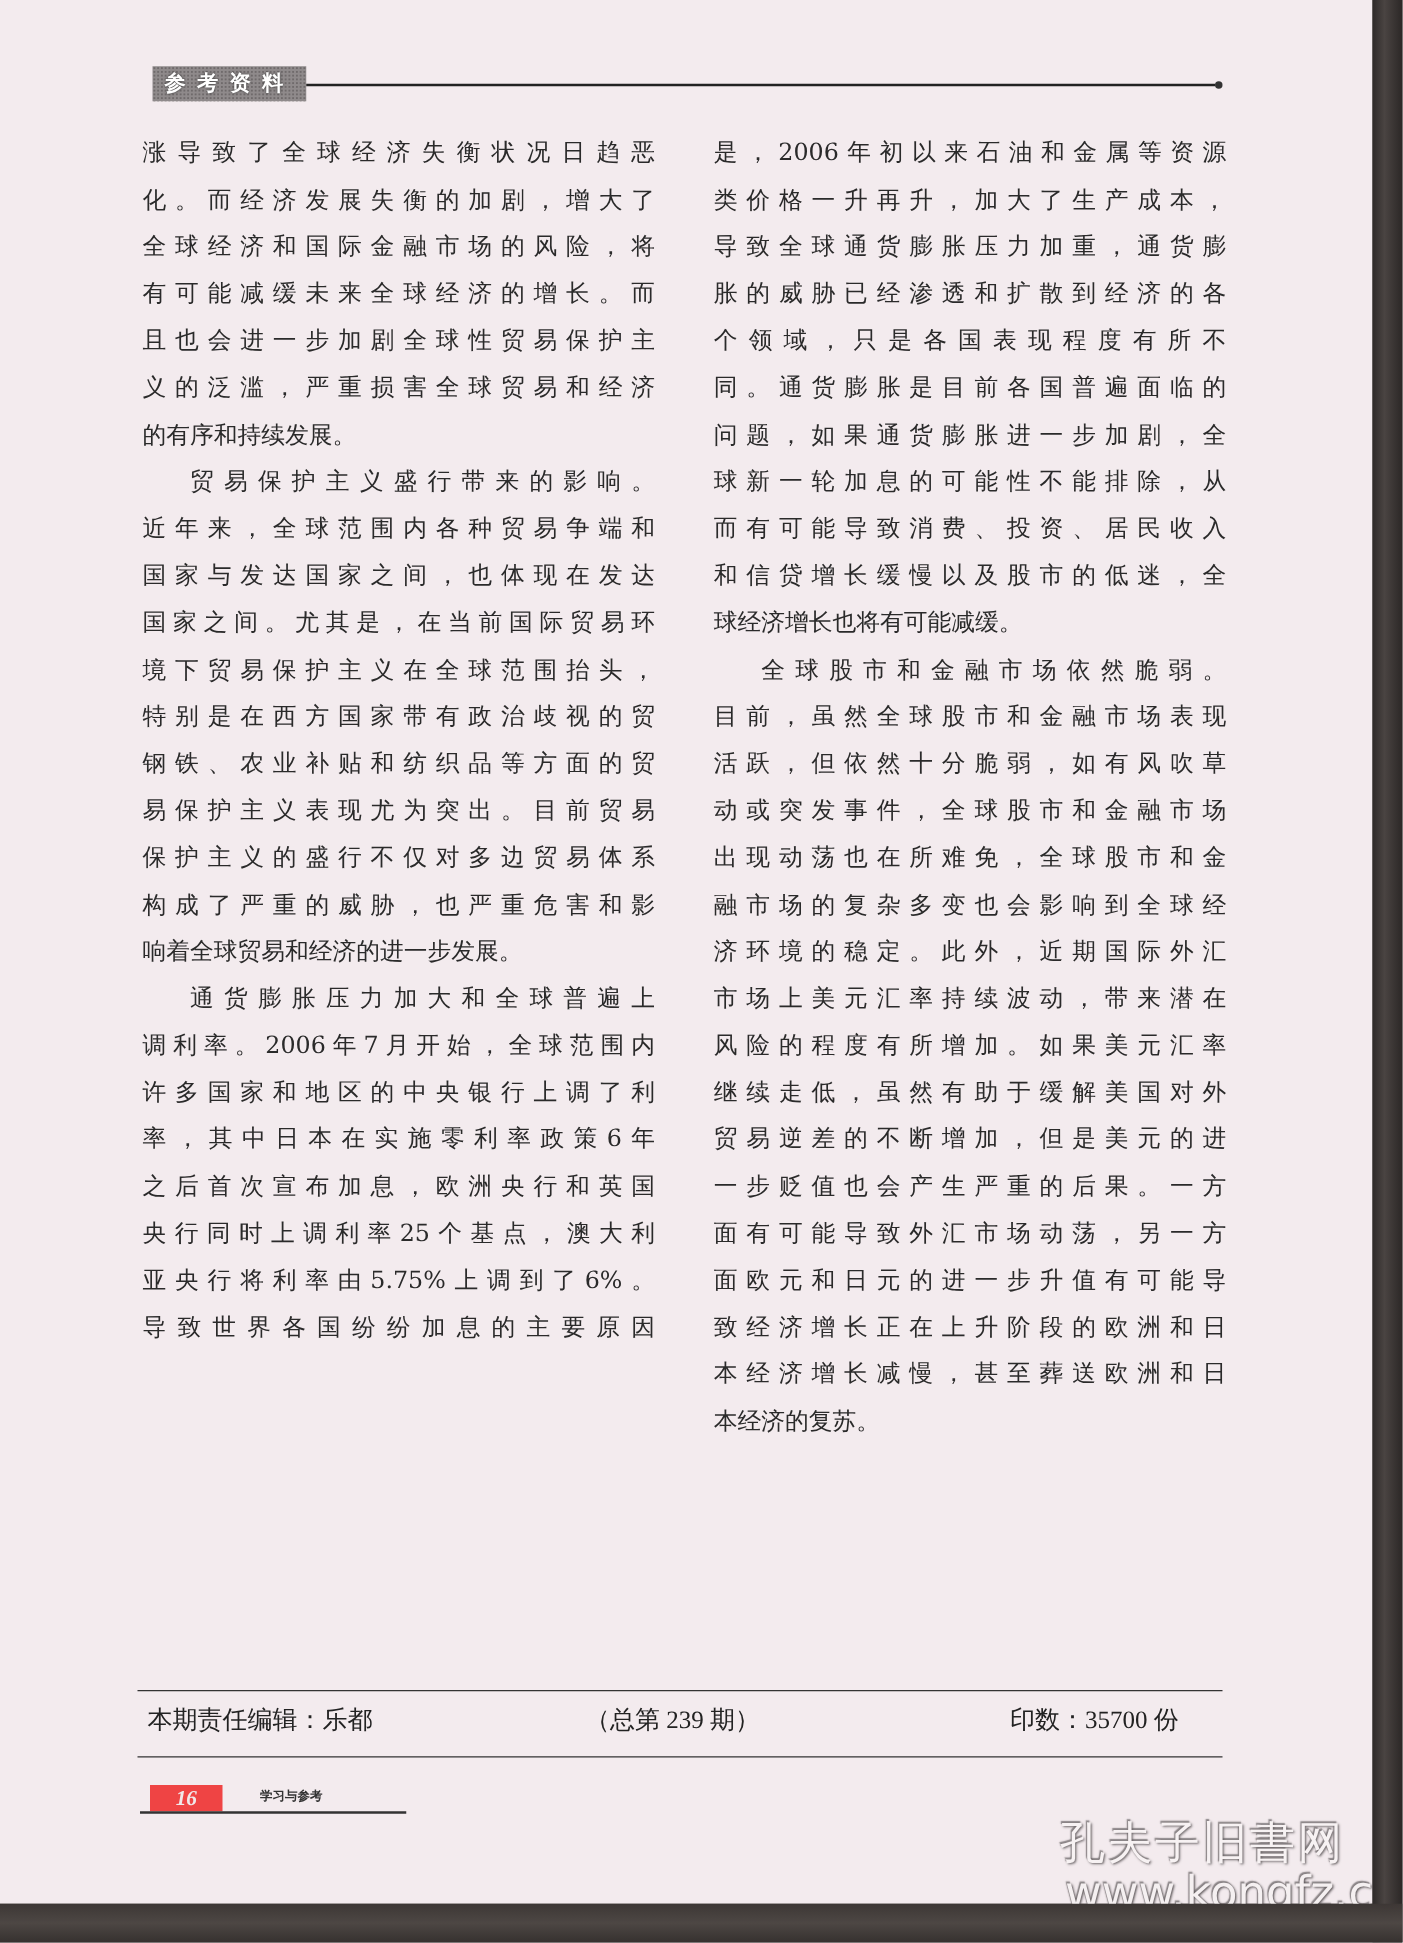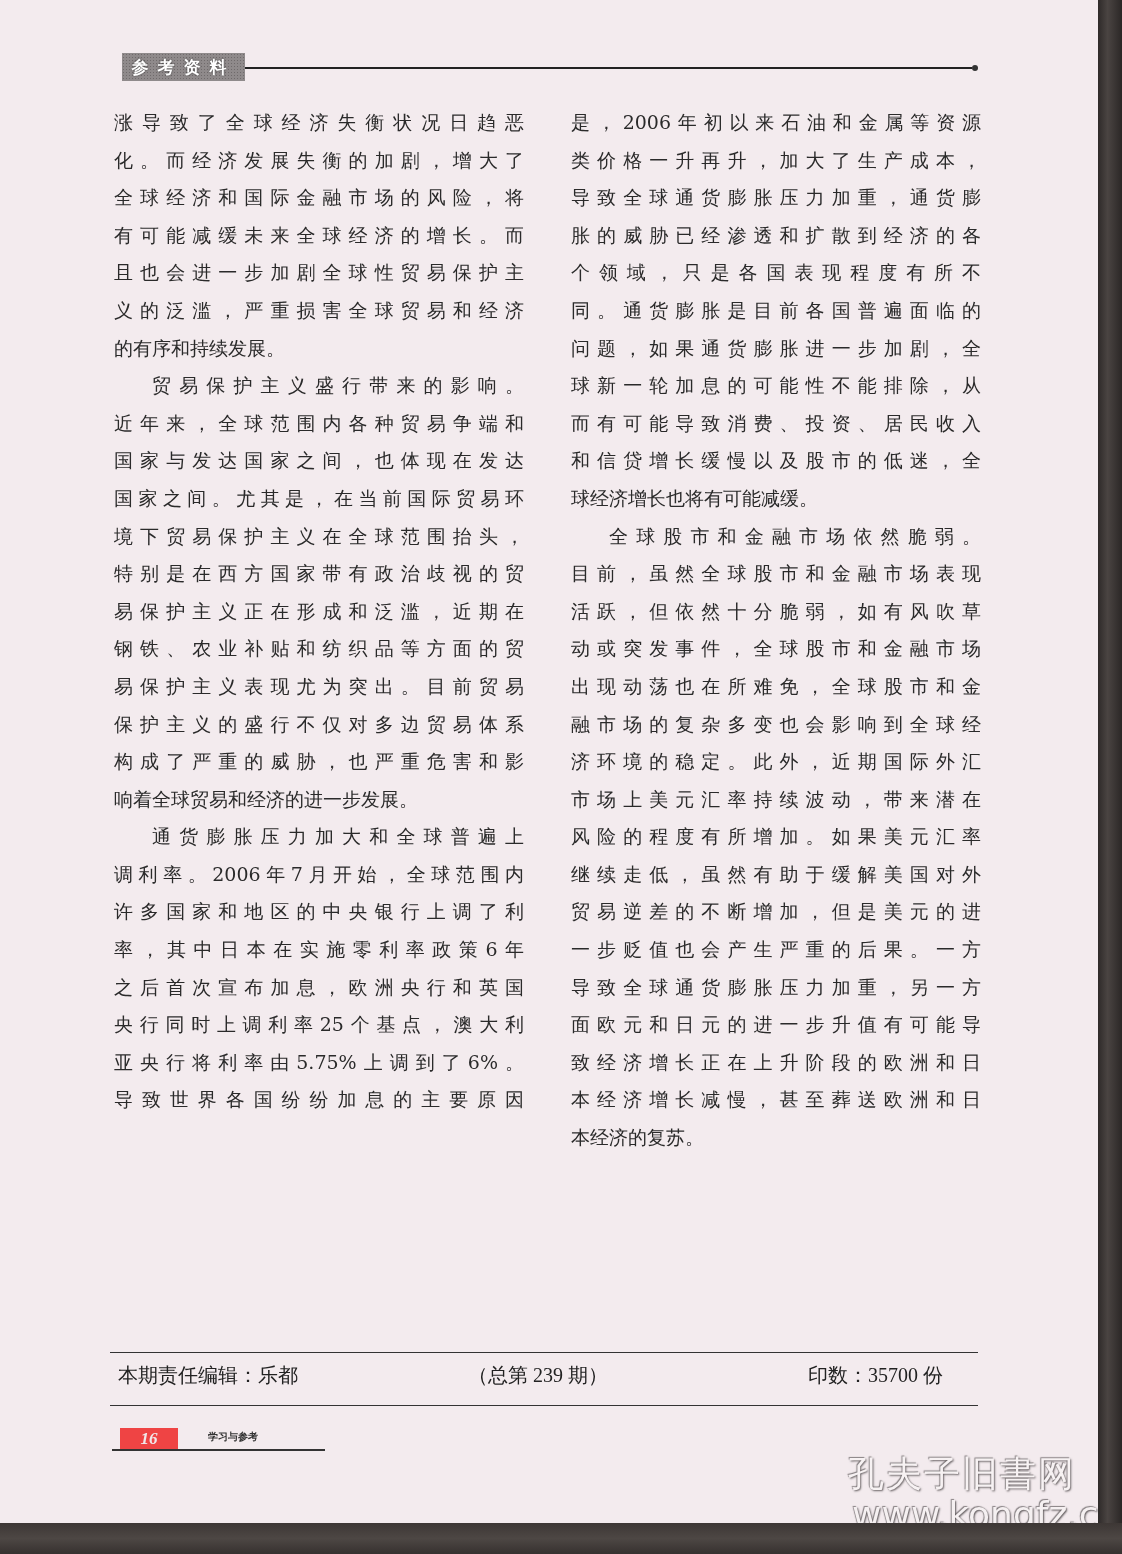--- a/index.html
+++ b/index.html
@@ -93,21 +93,20 @@
     <span class="line">且也会进一步加剧全球性贸易保护主</span>
     <span class="line">义的泛滥，严重损害全球贸易和经济</span>
     <span class="line last">的有序和持续发展。</span>
 
     <span class="line" style="padding-left:2em">贸易保护主义盛行带来的影响。</span>
     <span class="line">近年来，全球范围内各种贸易争端和</span>
     <span class="line">国家与发达国家之间，也体现在发达</span>
     <span class="line">国家之间。尤其是，在当前国际贸易环</span>
     <span class="line">境下贸易保护主义在全球范围抬头，</span>
     <span class="line">特别是在西方国家带有政治歧视的贸</span>
-    <span class="line">易保护主义正在形成和泛滥，近期在</span>
     <span class="line">钢铁、农业补贴和纺织品等方面的贸</span>
     <span class="line">易保护主义表现尤为突出。目前贸易</span>
     <span class="line">保护主义的盛行不仅对多边贸易体系</span>
     <span class="line">构成了严重的威胁，也严重危害和影</span>
     <span class="line last">响着全球贸易和经济的进一步发展。</span>
 
     <span class="line" style="padding-left:2em">通货膨胀压力加大和全球普遍上</span>
     <span class="line">调利率。2006年7月开始，全球范围内</span>
     <span class="line">许多国家和地区的中央银行上调了利</span>
     <span class="line">率，其中日本在实施零利率政策6年</span>
@@ -134,21 +133,21 @@
     <span class="line">活跃，但依然十分脆弱，如有风吹草</span>
     <span class="line">动或突发事件，全球股市和金融市场</span>
     <span class="line">出现动荡也在所难免，全球股市和金</span>
     <span class="line">融市场的复杂多变也会影响到全球经</span>
     <span class="line">济环境的稳定。此外，近期国际外汇</span>
     <span class="line">市场上美元汇率持续波动，带来潜在</span>
     <span class="line">风险的程度有所增加。如果美元汇率</span>
     <span class="line">继续走低，虽然有助于缓解美国对外</span>
     <span class="line">贸易逆差的不断增加，但是美元的进</span>
     <span class="line">一步贬值也会产生严重的后果。一方</span>
-    <span class="line">导致全球通货膨胀压力加重，另一方</span>
+    <span class="line">面有可能导致外汇市场动荡，另一方</span>
     <span class="line">面欧元和日元的进一步升值有可能导</span>
     <span class="line">致经济增长正在上升阶段的欧洲和日</span>
     <span class="line">本经济增长减慢，甚至葬送欧洲和日</span>
     <span class="line last">本经济的复苏。</span>
   </div>
 
   <div class="footer-rule" style="top:1352px"></div>
   <div class="footer-row">
     <span style="left:0">本期责任编辑：乐都</span>
     <span style="left:350px">（总第 239 期）</span>

